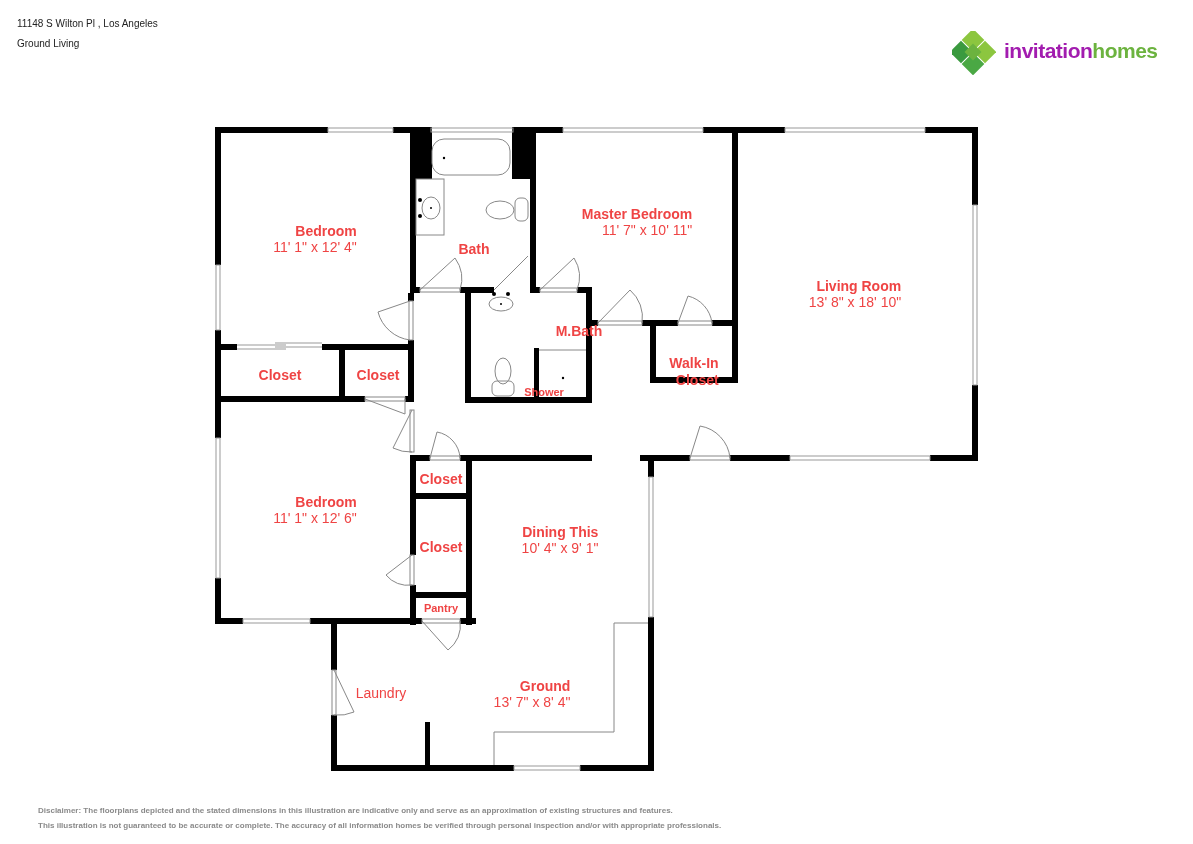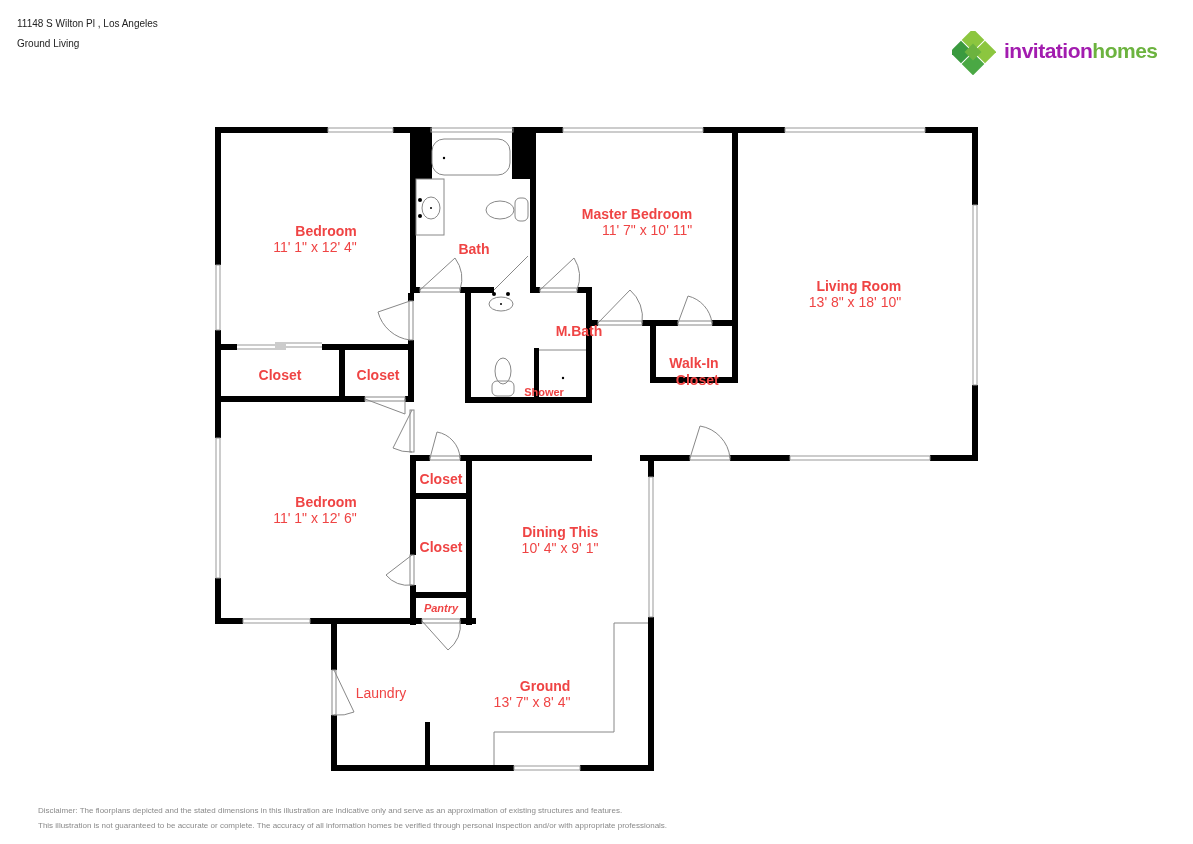--- a/index.html
+++ b/index.html
@@ -9,21 +9,21 @@
   #floor { top:38px; }
   .logo { position:absolute; left:952px; top:33px; width:215px; height:40px; }
   .logo-text { position:absolute; left:52px; top:6px; font-size:21px; font-weight:bold; letter-spacing:-0.5px; white-space:nowrap; }
   .logo-text .a { color:#a21caf; }
   .logo-text .b { color:#6cb33f; }
   svg#plan { position:absolute; left:0; top:0; }
   .room-label { position:absolute; text-align:right; transform:translateX(-50%); white-space:nowrap; color:#ef4444; }
   .room-label .n { font-weight:bold; font-size:14px; display:block; }
   .room-label .d { font-size:14px; display:block; }
   .tiny .n { font-size:11px; }
-  .disc { position:absolute; left:38px; font-size:8px; color:#8a8a8a; white-space:nowrap; }
+  .disc { position:absolute; left:38px; font-size:8px; color:#8a8a8a; white-space:nowrap;font-weight:bold; }
 </style>
 </head>
 <body>
 
 <div class="hdr" id="addr">11148 S Wilton Pl , Los Angeles</div>
 <div class="hdr" id="floor">Ground Living</div>
 
 <div class="logo">
   <svg width="44" height="44" viewBox="0 0 44 44" style="position:absolute;left:0;top:-2px;">
     <rect x="13" y="1" width="16" height="16" transform="rotate(45 21 9)" fill="#8cc63f"></rect>
@@ -236,21 +236,21 @@
 <div class="room-label" style="left:441px;top:471px;">
   <span class="n">Closet</span>
 </div>
 <div class="room-label" style="left:441px;top:539px;">
   <span class="n">Closet</span>
 </div>
 <div class="room-label" style="left:560px;top:524px;">
   <span class="n">Dining This</span>
   <span class="d">10' 4" x 9' 1"</span>
 </div>
-<div class="room-label tiny" style="left:441px;top:602px;font-style:italic;">
+<div class="room-label tiny" style="left:441px;top:602px;">
   <span class="n">Pantry</span>
 </div>
 <div class="room-label" style="left:381px;top:685px;">
   <span class="d">Laundry</span>
 </div>
 <div class="room-label" style="left:532px;top:678px;">
   <span class="n">Ground</span>
   <span class="d">13' 7" x 8' 4"</span>
 </div>
 

